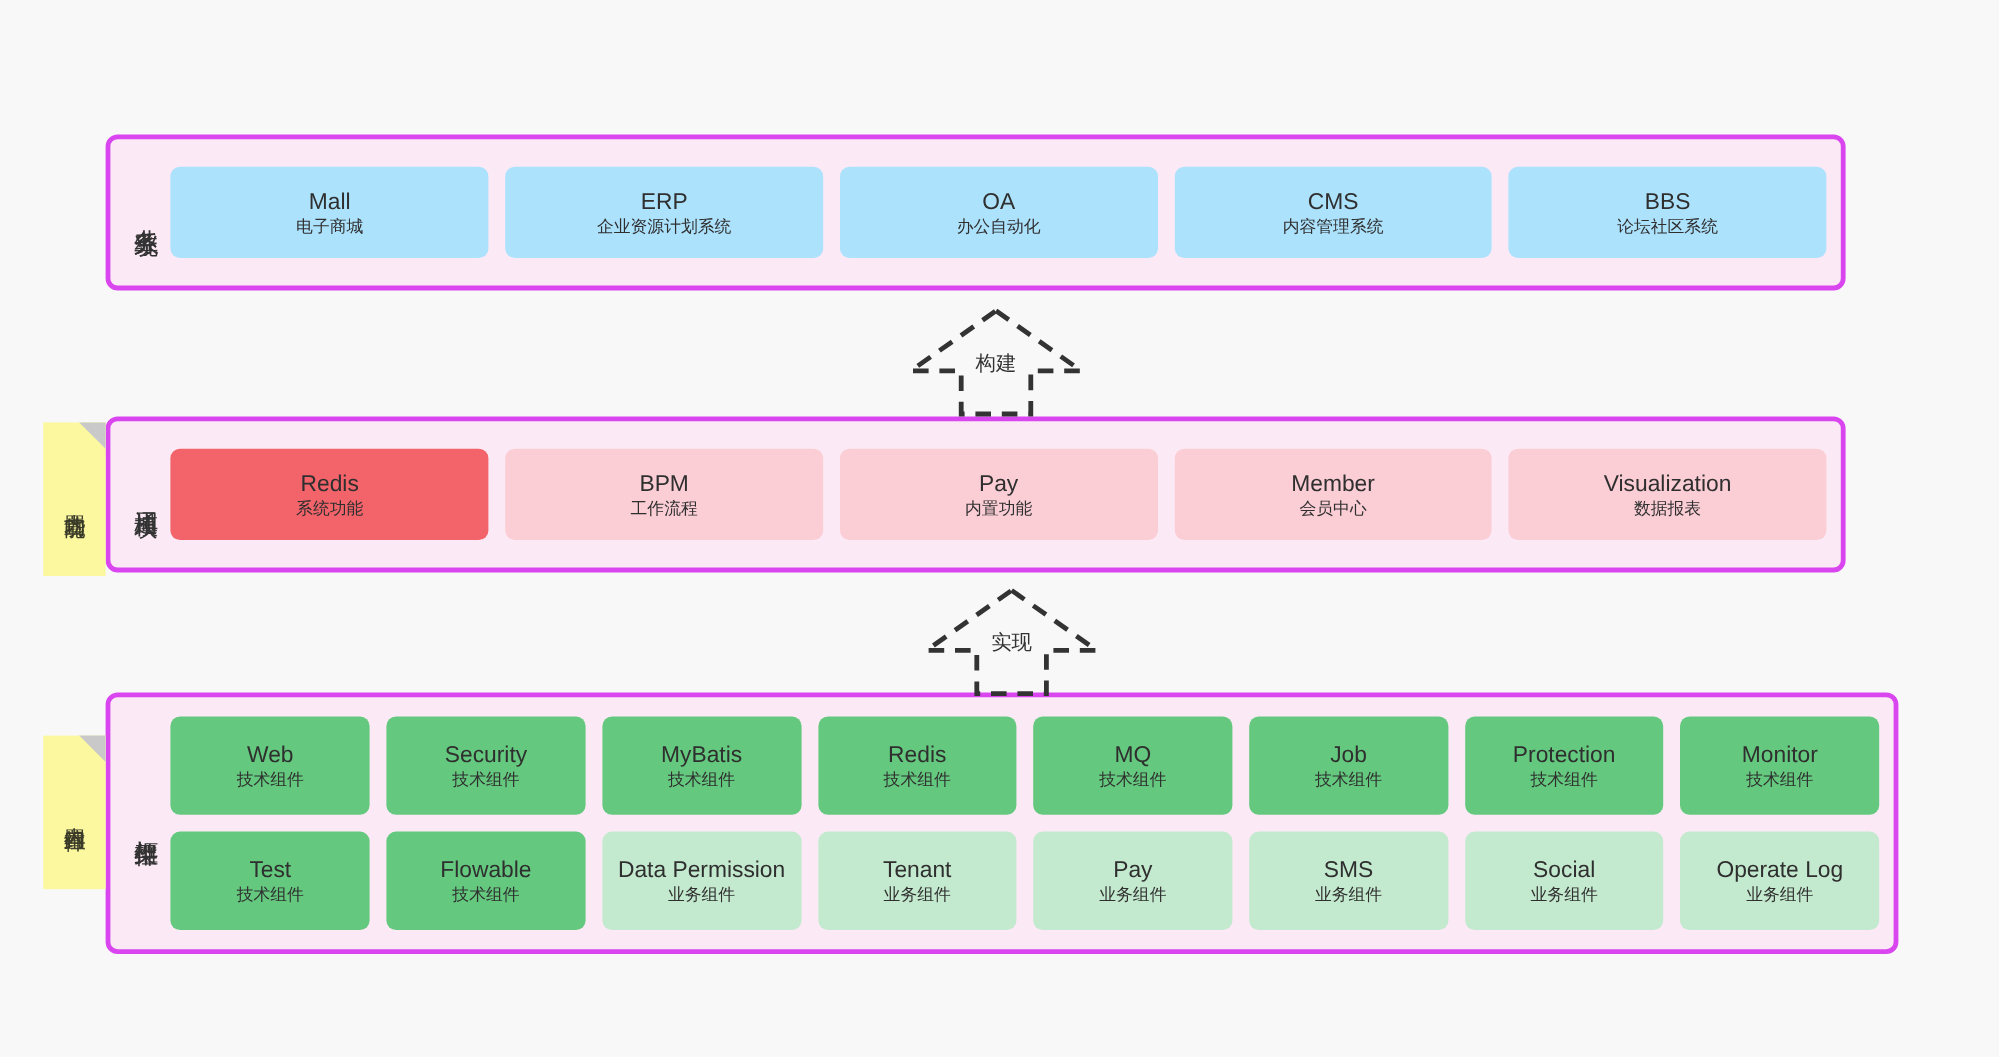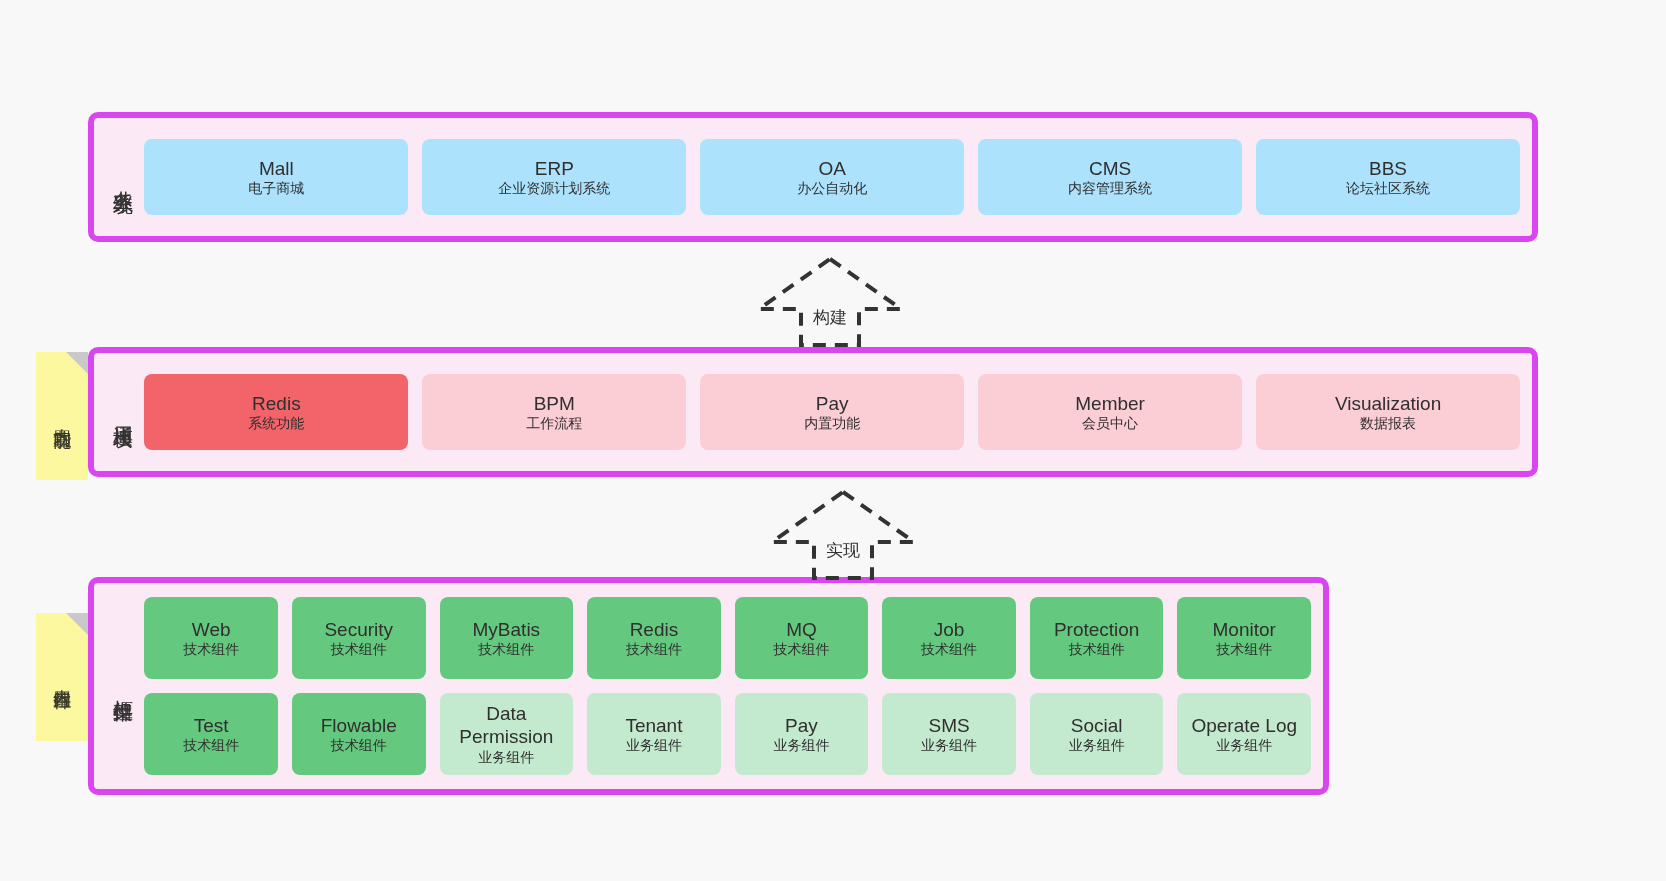--- a/index.html
+++ b/index.html
@@ -10,21 +10,21 @@
     font-family: "Liberation Sans", "DejaVu Sans", sans-serif;
     color: #333333;
     overflow: hidden;
     position: relative;
   }
 
   
   .band {
     position: absolute;
     background: #fbeaf5;
-    border: 6px solid #d946ef;
+    border: 4px solid #d946ef;
     border-radius: 10px;
     display: flex;
     align-items: center;
     padding: 10px 12px;
   }
 
   
   .band-title {
     writing-mode: vertical-rl;
     text-orientation: upright;
@@ -63,21 +63,21 @@
   
   .c-blue        { background: #ade2fd; }
   .c-red         { background: #f2636a; }
   .c-pink        { background: #fbcdd5; }
   .c-green       { background: #64c97e; }
   .c-green-light { background: #c3e9ce; }
 
   
   #band-business { left: 88px;  top: 112px; width: 1450px; height: 130px; }
   #band-modules  { left: 88px;  top: 347px; width: 1450px; height: 130px; }
-  #band-framework{ left: 88px;  top: 577px; width: 1241px; height: 218px; }
+  #band-framework{ left: 88px;  top: 577px; width: 1494px; height: 218px; }
 
   #band-business .cell, #band-modules .cell { height: 76px; }
   #band-framework .cell { height: 82px; }
 
   
   .sticky {
     position: absolute;
     width: 52px;
     background: #fbf8a0;
     color: #3a3a28;
@@ -102,21 +102,21 @@
   #sticky-components { left: 36px; top: 613px; height: 128px; }
 
   
   .arrow-wrap { position: absolute; z-index: 2; }
   #arrow-build  { left: 755px; top: 255px; width: 150px; height: 92px; }
   #arrow-impl   { left: 768px; top: 488px; width: 150px; height: 92px; text-decoration: underline; }
   .arrow-wrap svg { display: block; overflow: visible; }
   .arrow-label {
     position: absolute;
     width: 100%;
-    top: 51px;
+    top: 36px;
     text-align: center;
     font-size: 17px;
     color: #333333;
     pointer-events: none;
   }
 </style>
 </head>
 <body>
 
 <div class="band" id="band-business">

